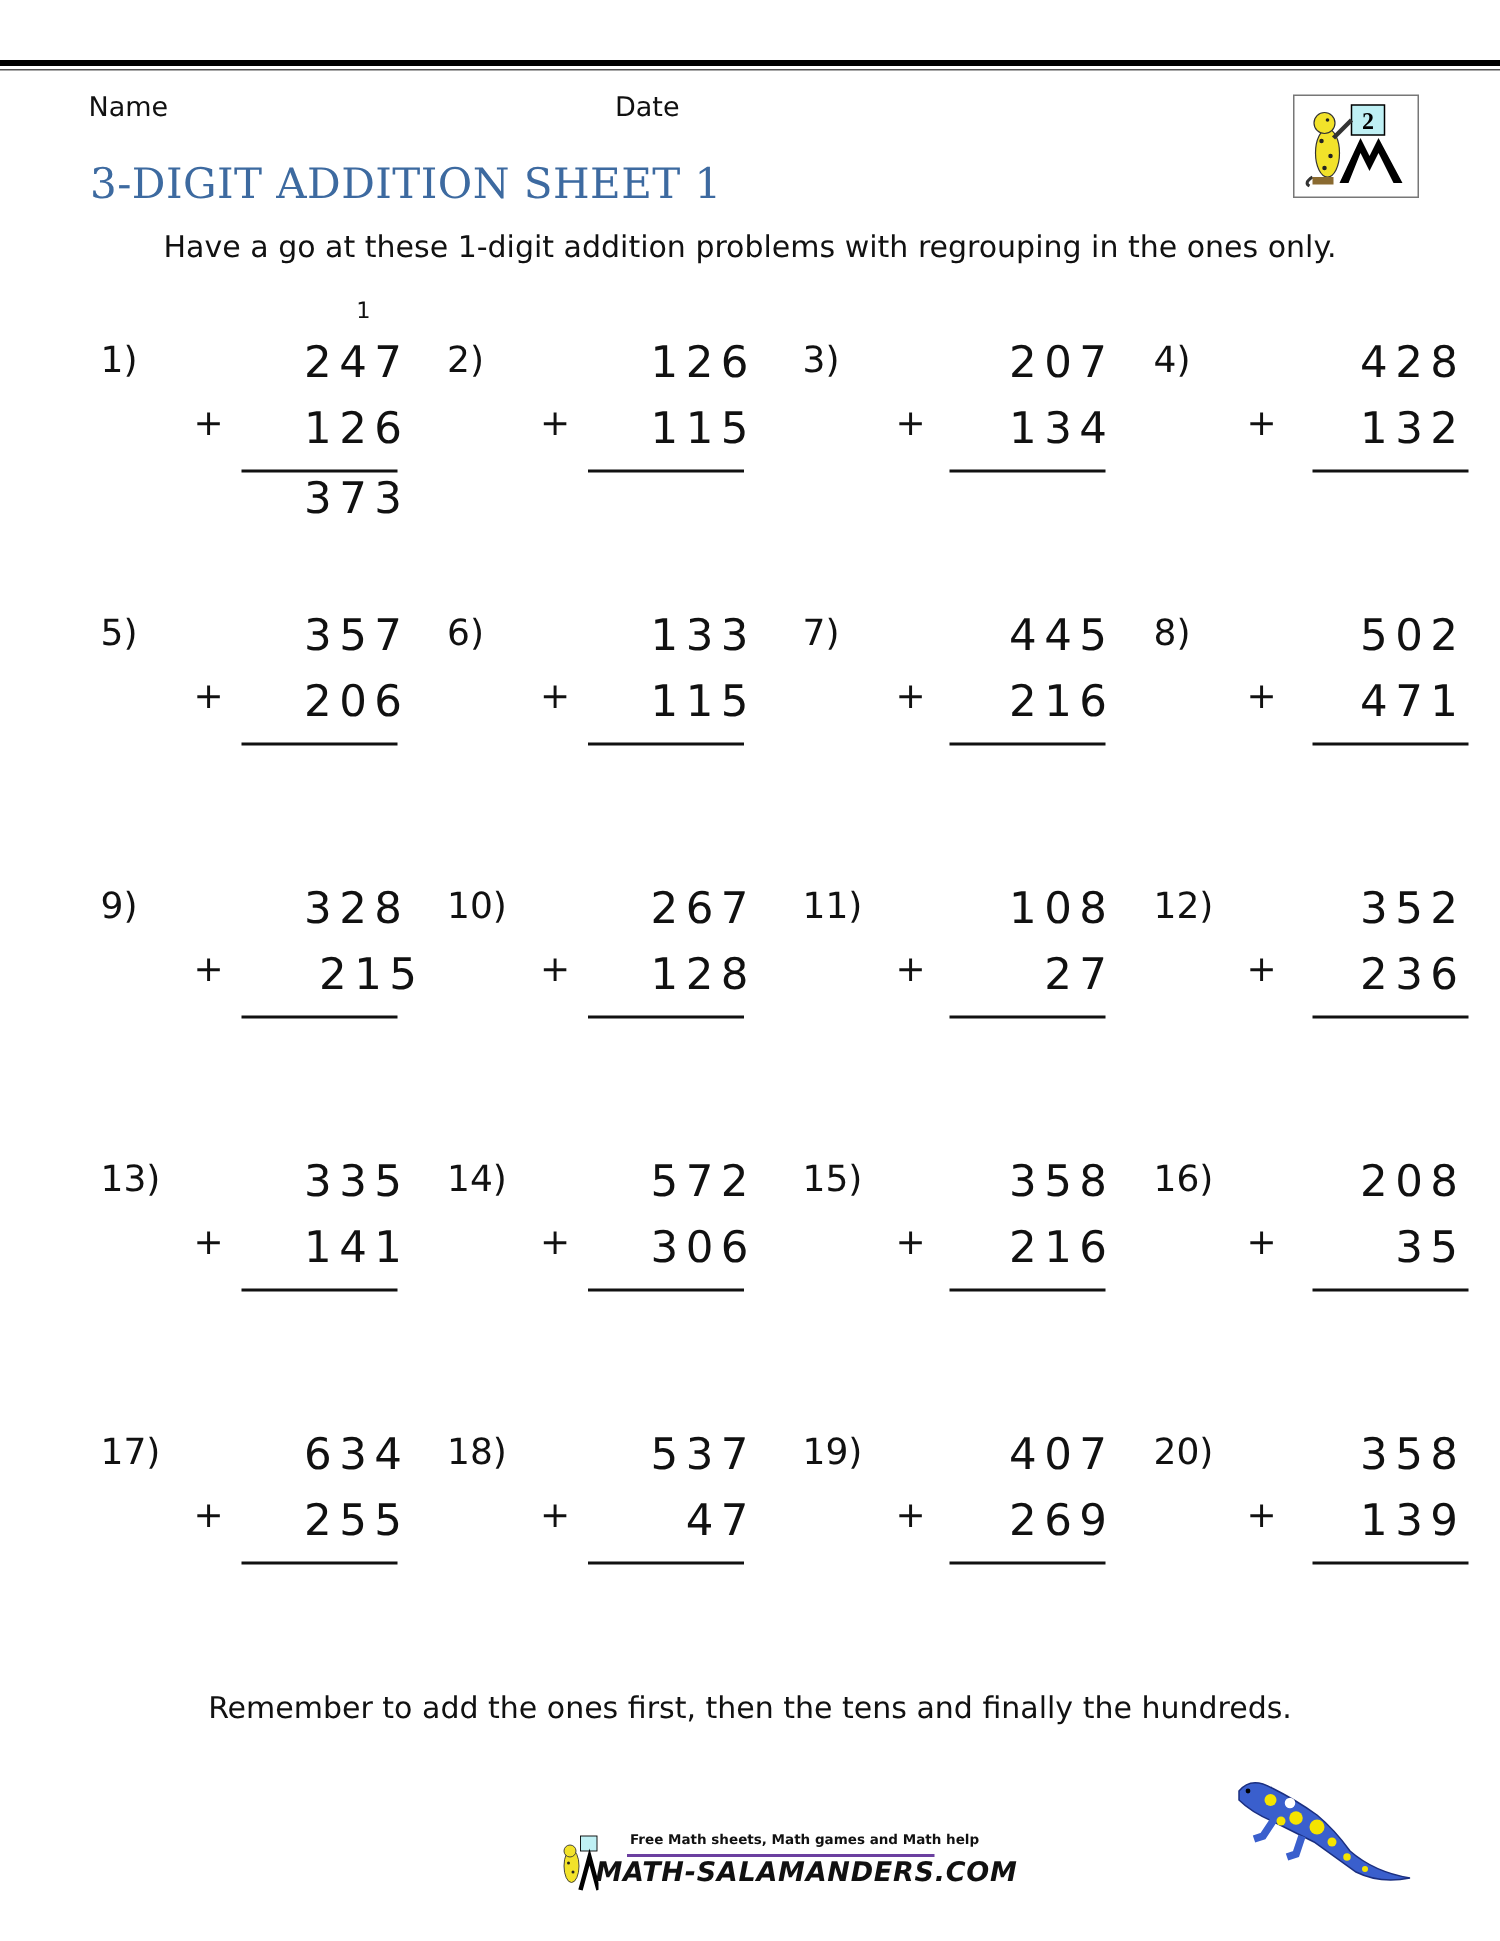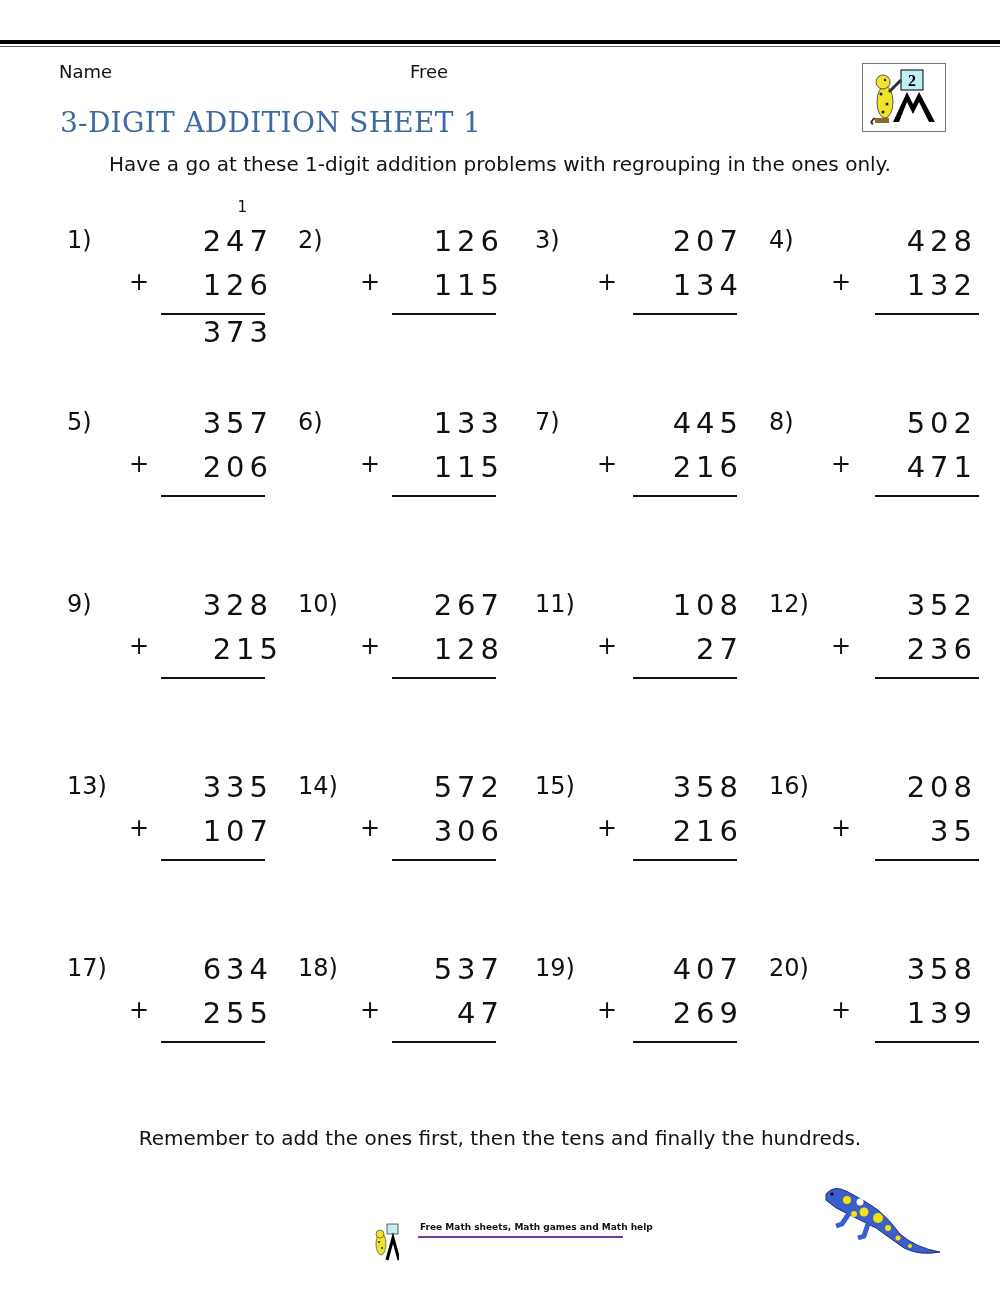--- a/index.html
+++ b/index.html
@@ -27,21 +27,21 @@
     .footer-site { position: absolute; left: 24px; top: 16px; font-size: 18px; font-weight: bold; letter-spacing: 0.5px; white-space: nowrap; font-style: italic; }
     .salamander { position: absolute; left: 820px; top: 1180px; width: 130px; height: 90px; }
   </style>
 </head>
 <body>
 
 <div class="rule-thick"></div>
 <div class="rule-thin"></div>
 
 <span class="label" style="left:59px">Name</span>
-<span class="label" style="left:410px">Free</span>
+<span class="label" style="left:410px">Date</span>
 
 <div class="logo-box">
   <svg width="82" height="67" viewBox="0 0 82 67">
     <rect x="38" y="6" width="22" height="20" fill="#bff0f4" stroke="#000" stroke-width="1"></rect>
     <text x="49" y="22" font-size="16" font-weight="bold" text-anchor="middle" font-family="Liberation Serif, serif">2</text>
     <path d="M30 58 L44 28 L50 40 L56 28 L72 58 L66 58 L56 38 L50 50 L44 38 L36 58 Z" fill="#000"></path>
     <ellipse cx="22" cy="38" rx="8" ry="16" fill="#f2e22a" stroke="#333" stroke-width="0.8"></ellipse>
     <circle cx="20" cy="18" r="7" fill="#f2e22a" stroke="#333" stroke-width="0.8"></circle>
     <circle cx="18" cy="30" r="1.5" fill="#222"></circle>
       <circle cx="24" cy="40" r="1.5" fill="#222"></circle>
@@ -142,21 +142,21 @@
   <span class="top" style="right:12px">352</span>
   <span class="plus" style="left:62px">+</span>
   <span class="bottom" style="right:12px">236</span>
   <div class="line" style="right:10px"></div>
 </div>
 
 <div class="problem" style="left:67px; top:744px">
   <span class="pnum">13)</span>
   <span class="top" style="right:14px">335</span>
   <span class="plus" style="left:62px">+</span>
-  <span class="bottom" style="right:14px">107</span>
+  <span class="bottom" style="right:14px">141</span>
   <div class="line" style="right:22px"></div>
 </div>
 <div class="problem" style="left:298px; top:744px">
   <span class="pnum">14)</span>
   <span class="top" style="right:14px">572</span>
   <span class="plus" style="left:62px">+</span>
   <span class="bottom" style="right:14px">306</span>
   <div class="line" style="right:22px"></div>
 </div>
 <div class="problem" style="left:535px; top:744px">
@@ -209,20 +209,21 @@
   <svg width="26" height="40" viewBox="0 0 26 40" style="position:absolute;left:0;top:0">
     <rect x="14" y="2" width="11" height="10" fill="#bff0f4" stroke="#000" stroke-width="0.6"></rect>
     <ellipse cx="8" cy="22" rx="5" ry="11" fill="#f2e22a" stroke="#333" stroke-width="0.6"></ellipse>
     <circle cx="7" cy="12" r="4" fill="#f2e22a" stroke="#333" stroke-width="0.6"></circle>
     <circle cx="6" cy="20" r="1" fill="#222"></circle>
       <circle cx="9" cy="26" r="1" fill="#222"></circle>
     <path d="M14 38 L20 16 L26 38" stroke="#000" stroke-width="3" fill="none"></path>
   </svg>
   <span class="footer-tag">Free Math sheets, Math games and Math help</span>
   <div class="footer-bar"></div>
+  <span class="footer-site">MATH-SALAMANDERS.COM</span>
 </div>
 
 <div class="salamander">
   <svg width="130" height="90" viewBox="0 0 130 90">
     <path d="M6 14 Q14 4 28 12 Q44 20 58 30 Q70 40 80 54 Q96 68 120 72 Q100 76 84 68 Q70 58 56 48 Q40 40 28 34 Q14 28 6 20 Z" fill="#3a5fcd" stroke="#1b2f80" stroke-width="1"></path>
     <path d="M30 32 L22 44 L16 46" stroke="#3a5fcd" stroke-width="5" fill="none"></path>
     <path d="M48 44 L44 56 L38 58" stroke="#3a5fcd" stroke-width="5" fill="none"></path>
     <circle cx="12" cy="14" r="1.6" fill="#000"></circle>
     <circle cx="27" cy="20" r="4" fill="#f5e400"></circle>
     <circle cx="40" cy="22" r="3.5" fill="#ffffff"></circle>

